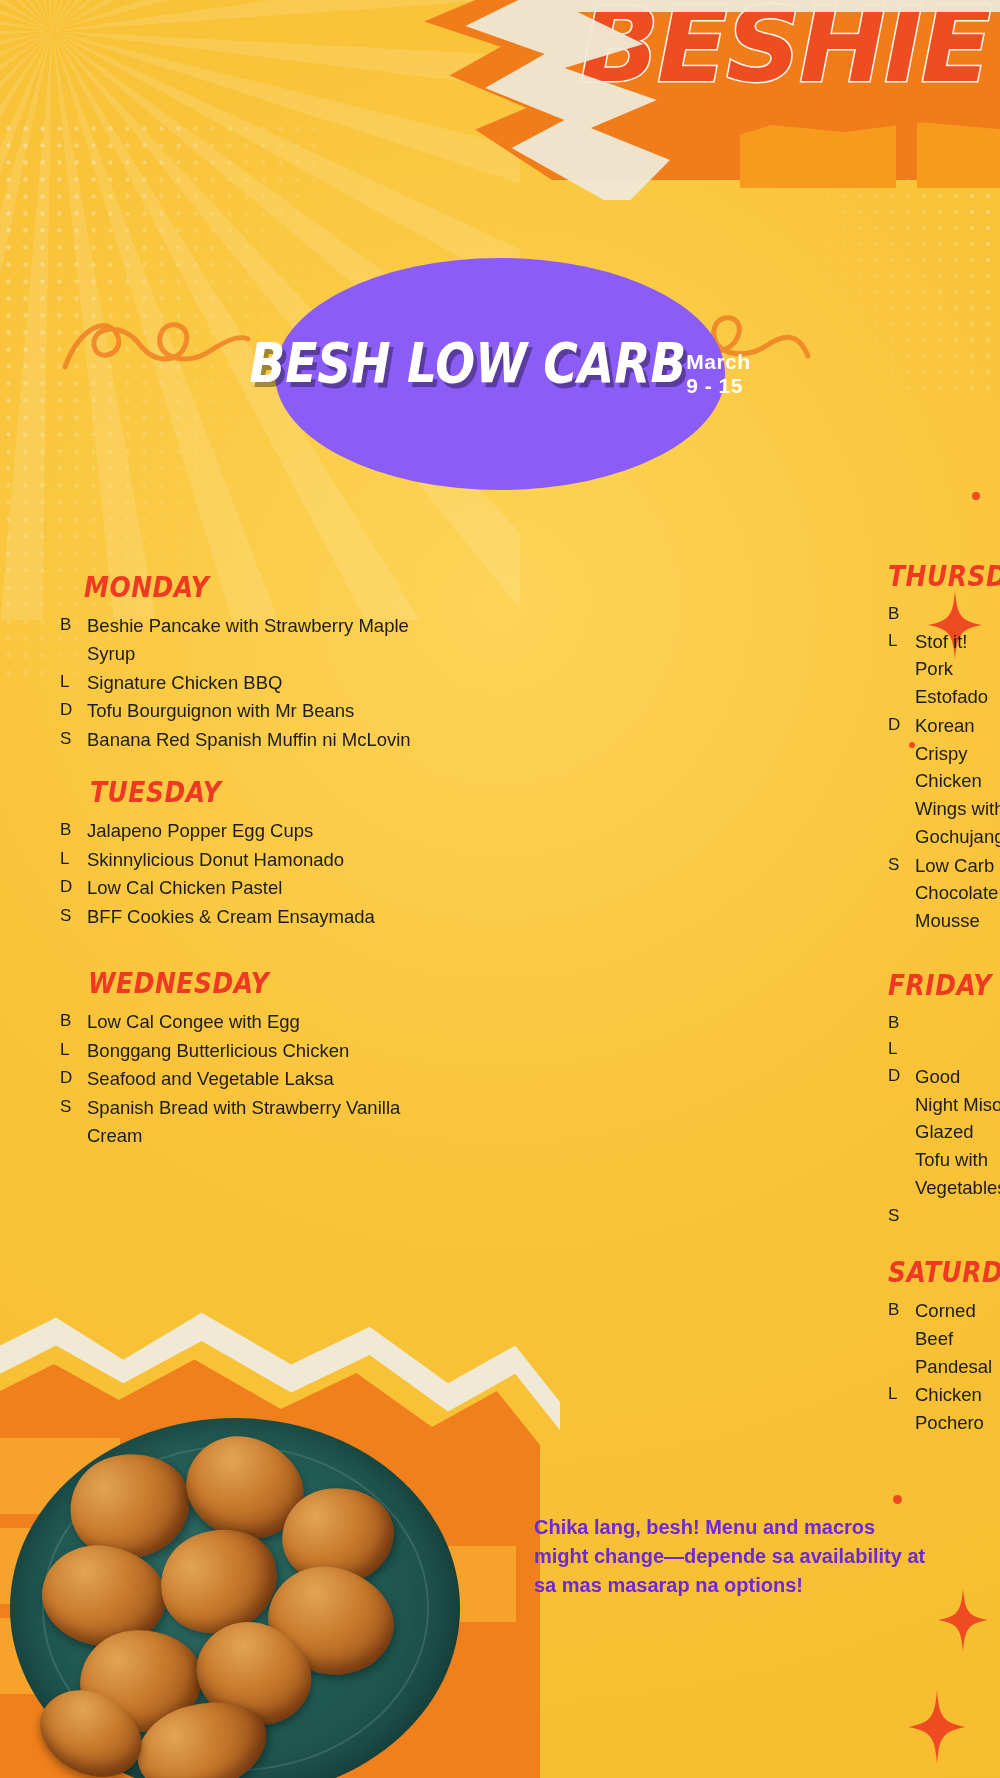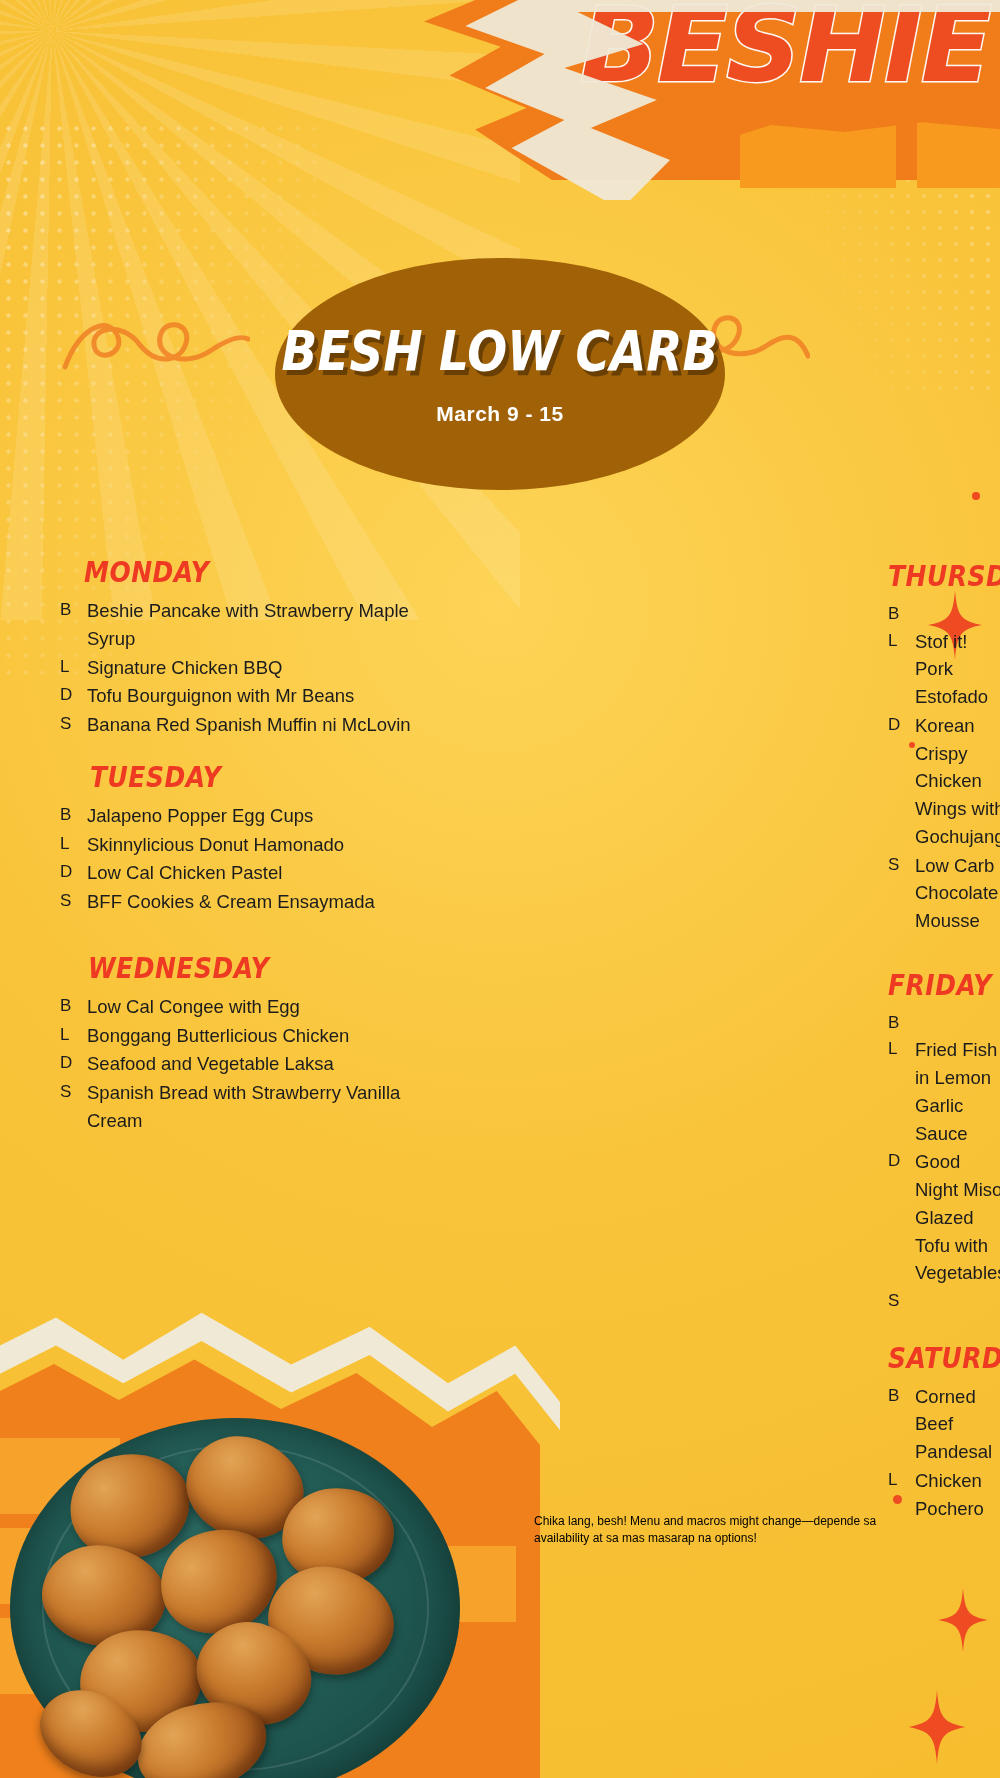--- a/index.html
+++ b/index.html
@@ -77,23 +77,23 @@
     background:
       linear-gradient(90deg, #f79a1e 0 60%, transparent 60% 68%, #f79a1e 68% 100%);
     -webkit-clip-path: polygon(0 24%, 12% 10%, 40% 20%, 70% 6%, 100% 16%, 100% 100%, 0 100%);
     clip-path: polygon(0 24%, 12% 10%, 40% 20%, 70% 6%, 100% 16%, 100% 100%, 0 100%);
   }
 
   
   #hero {
     position: absolute; left: 50%; top: 258px; transform: translateX(-50%);
     width: 450px; height: 232px;
-    background: #a16207;
+    background: #8b5cf6;
     border-radius: 50%;
-    display: flex; flex-direction: column;
+    display: flex; flex-direction: row;
     align-items: center; justify-content: center;
     z-index: 5;
   }
   #hero-title {
     font-family: "DejaVu Sans", sans-serif;
     font-weight: 900; font-style: italic;
     font-size: 47px; letter-spacing: 0px;
     color: #ffffff;
     text-shadow: 4px 4px 0 rgba(0,0,0,.35);
     white-space: nowrap;
@@ -194,23 +194,24 @@
     border-radius: 46% 54% 50% 50% / 52% 48% 52% 48%;
     background:
       radial-gradient(circle at 32% 28%, #e3a455 0%, #c87a2c 42%, #a0561c 78%, #7d3f12 100%);
     box-shadow: inset -6px -8px 14px rgba(80,35,8,.55), 2px 4px 8px rgba(0,0,0,.35);
   }
 
   
   #disclaimer {
     position: absolute; left: 534px; top: 1513px; width: 400px;
     z-index: 5;
-    color: #000000;
-    font-size: 12px;
+    color: #6d28d9;
+    font-size: 20px;
     line-height: 1.45;
+    font-weight: bold;
   }
 
   #dot-1 { position:absolute; left:972px; top:492px; width:8px; height:8px; border-radius:50%; background:#ee4b22; }
   #dot-2 { position:absolute; left:909px; top:742px; width:6px; height:6px; border-radius:50%; background:#ee4b22; }
   #dot-3 { position:absolute; left:893px; top:1495px; width:9px; height:9px; border-radius:50%; background:#ee4b22; }
 </style>
 </head>
 <body>
 
 <div id="bg-base"></div>
@@ -245,21 +246,21 @@
 <div id="dot-2"></div>
 <div id="dot-3"></div>
 
 <div id="hero">
   <div id="hero-title">BESH LOW CARB</div>
   <div id="hero-sub">March 9 - 15</div>
 </div>
 
 <div id="menu">
   <div class="col" id="col-left" style="width: 440px;">
-      <div class="day-block" style="margin-top: 0px;">
+      <div class="day-block" style="margin-top: 15px;">
         <div class="day-title" style="margin-left: 24px;">MONDAY</div>
         <div class="item">
           <span class="item-code">B</span>
           <span class="item-name">Beshie Pancake with Strawberry Maple Syrup</span>
         </div>
         <div class="item">
           <span class="item-code">L</span>
           <span class="item-name">Signature Chicken BBQ</span>
         </div>
         <div class="item">
@@ -329,21 +330,20 @@
           <span class="item-name">Low Carb Chocolate Mousse</span>
         </div>
       </div>
       <div class="day-block" style="margin-top: 38px;">
         <div class="day-title">FRIDAY</div>
         <div class="item">
           <span class="item-code">B</span>
         </div>
         <div class="item">
           <span class="item-code">L</span>
-          <span class="item-name">Fried Fish in Lemon Garlic Sauce</span>
         </div>
         <div class="item">
           <span class="item-code">D</span>
           <span class="item-name">Good Night Miso Glazed Tofu with Vegetables</span>
         </div>
         <div class="item">
           <span class="item-code">S</span>
         </div>
       </div>
       <div class="day-block" style="margin-top: 32px;">

